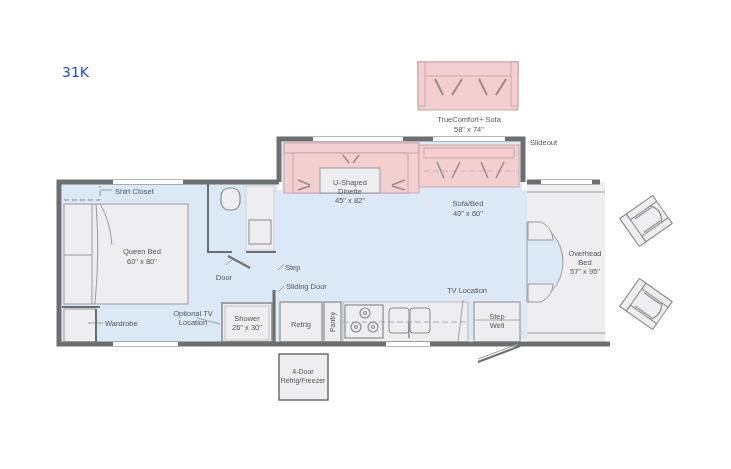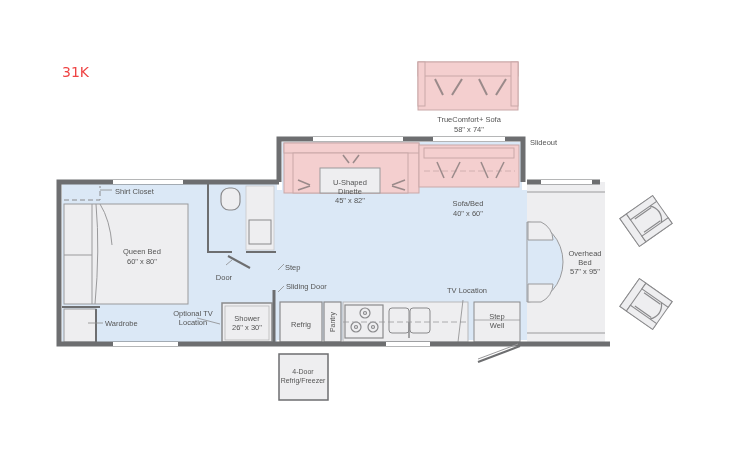--- a/index.html
+++ b/index.html
@@ -1,18 +1,18 @@
 <!DOCTYPE html>
 <html><head>
 <meta charset="utf-8">
 <style>
   html,body{margin:0;padding:0;background:#ffffff;}
   body{width:731px;height:469px;position:relative;overflow:hidden;font-family:"Liberation Sans",sans-serif;}
   #plan{position:absolute;left:0;top:0;}
-  .model{position:absolute;left:62px;top:64px;font-family:"DejaVu Sans",sans-serif;font-size:14px;color:#ef4444;}
+  .model{position:absolute;left:62px;top:64px;font-family:"DejaVu Sans",sans-serif;font-size:14px;color:#1d4ed8;}
   svg text{font-family:"Liberation Sans",sans-serif;fill:#555;}
 </style>
 </head>
 <body>
 
 <div class="model">31K</div>
 
 <svg id="plan" width="731" height="469" viewBox="0 0 731 469" xmlns="http://www.w3.org/2000/svg">
 
   <g>

